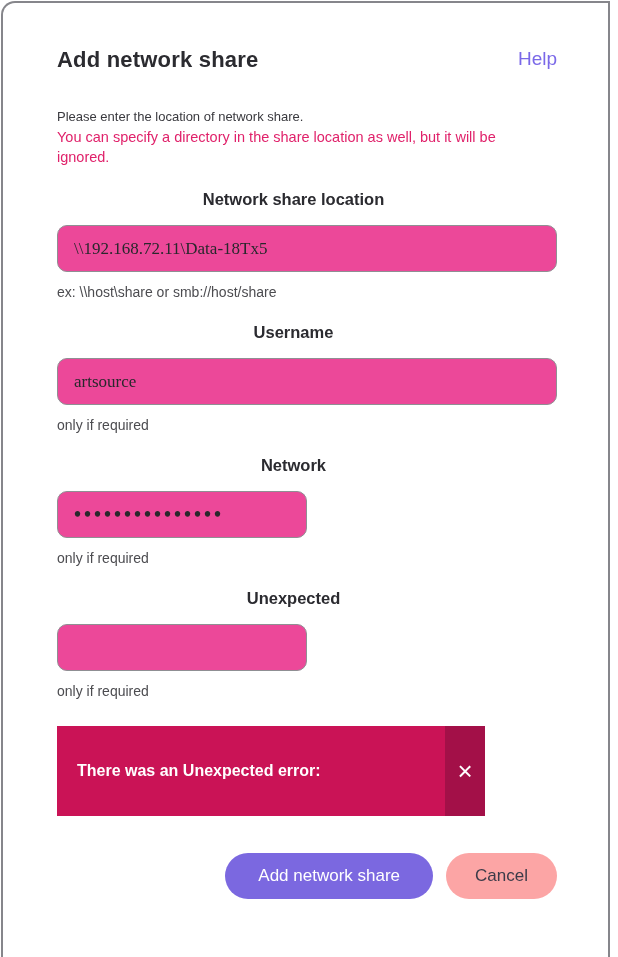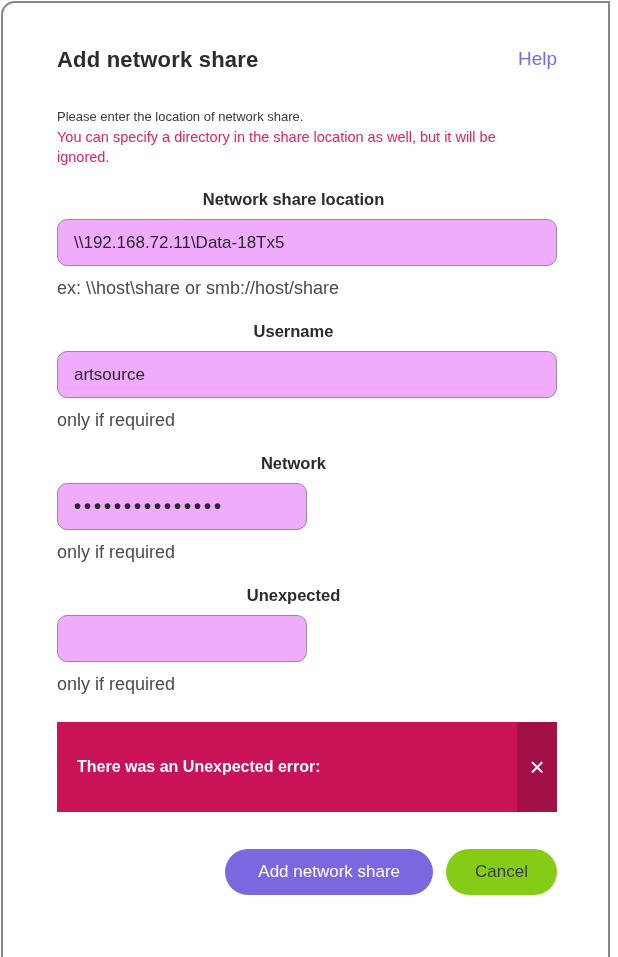--- a/index.html
+++ b/index.html
@@ -20,50 +20,50 @@
 
   .title-row { display:flex; justify-content:space-between; align-items:flex-start; width:500px; }
   .title { font-size:22px; font-weight:700; color:#2b2b30; letter-spacing:0.2px; }
   .help-link { font-size:19px; color:#7a68e8; cursor:pointer; padding-top:1px; }
 
   .intro { margin-top:36px; font-size:13px; color:#39393e; }
   .warning { margin-top:3px; font-size:14.5px; line-height:1.38; color:#e0216a; max-width:508px; }
 
   .field-label { margin-top:23px; font-size:16.5px; font-weight:700; color:#2b2b30;text-align:center; }
   .text-input {
-    display:block; margin-top:10px;
+    display:block; margin-top:16px;
     height:47px; width:500px;
     border:1.5px solid #8f8f93; border-radius:10px;
     padding:0 16px;
     font-size:17px; color:#28282c;
-    font-family:Liberation Sans, sans-serif; background:#f0abfc; outline:none;
+    font-family:Liberation Serif, serif; background:#ec4899; outline:none;
   }
   .text-input.half { width:250px; }
   .text-input.pw { font-size:20px; letter-spacing:3px; font-weight:700; }
-  .hint { margin-top:12px; font-size:18px; color:#4c4c50; }
+  .hint { margin-top:12px; font-size:14px; color:#4c4c50; }
 
-  .error-banner { margin-top:27px; width:500px; height:90px; background:#ca1356; display:flex; }
+  .error-banner { margin-top:27px; width:428px; height:90px; background:#ca1356; display:flex; }
   .error-text {
     flex:1; display:flex; flex-direction:column; justify-content:center;
     padding-left:20px; color:#ffffff; font-size:16px; font-weight:700; line-height:1.35;
   }
   .error-close {
     width:40px; background:#a31048; color:#ffffff;
     display:flex; align-items:center; justify-content:center;
     font-size:26px; font-weight:400; cursor:pointer;
   }
 
   .actions { margin-top:37px; width:500px; display:flex; justify-content:flex-end; gap:13px; }
   .btn {
     height:46px; border:none; border-radius:23px;
     font-family:inherit; font-size:17px; cursor:pointer;
     display:flex; align-items:center;
   }
   .btn-primary { background:#7b68e0; color:#ffffff; padding:0 33px; }
-  .btn-secondary { background:#84cc16; color:#3c3b49; padding:0 29px; }
+  .btn-secondary { background:#fca5a5; color:#3c3b49; padding:0 29px; }
 </style>
 </head>
 <body>
 
 <div class="dialog-card">
   <div class="content">
 
     <div class="title-row">
       <div class="title">Add network share</div>
       <div class="help-link">Help</div>

